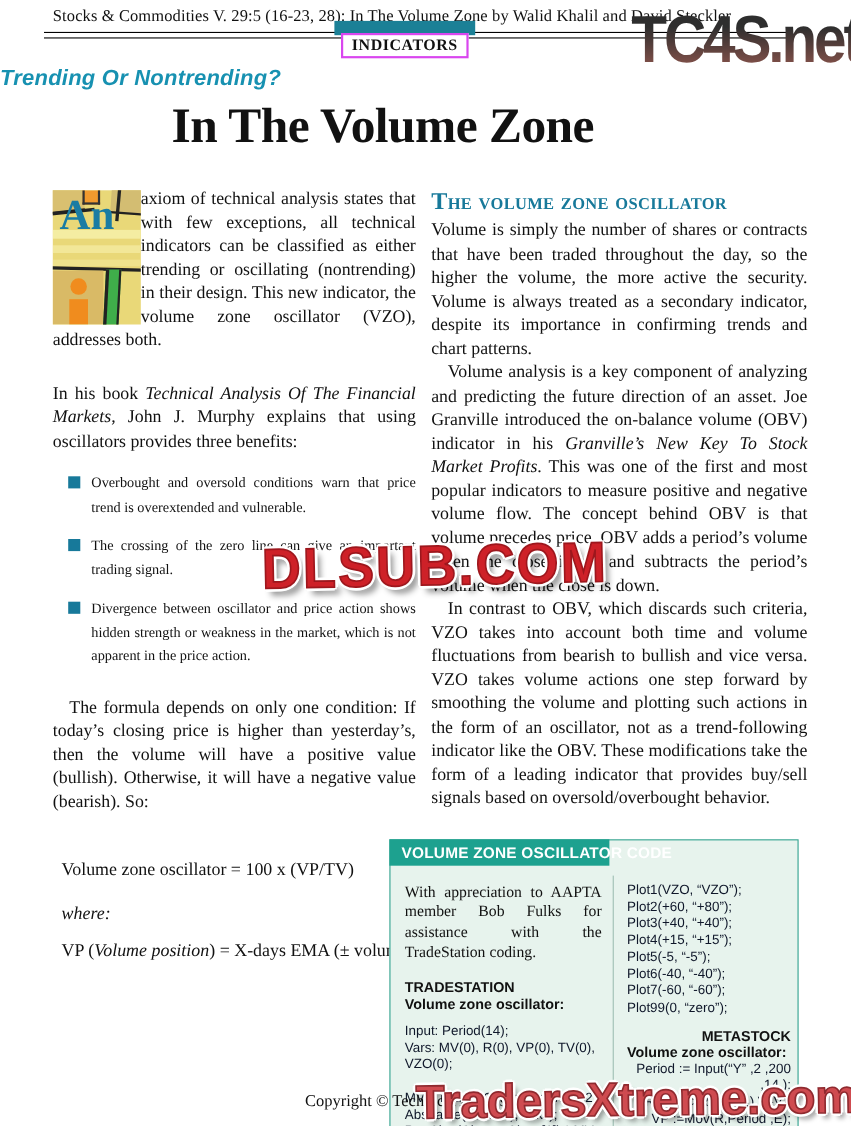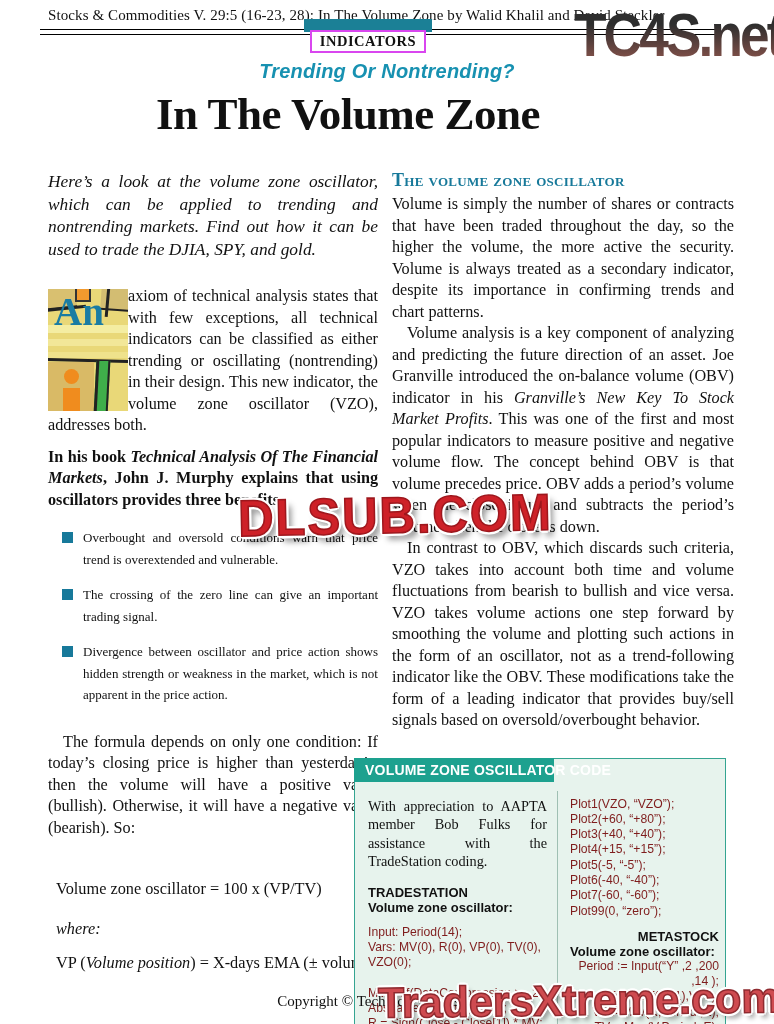--- a/index.html
+++ b/index.html
@@ -16,21 +16,21 @@
   }
   .rule1, .rule2 { position:absolute; left:40px; width:676px; height:0; border-top:1.6px solid #000; }
   .rule1 { top:29px; } .rule2 { top:34px; }
   .ind-bar { position:absolute; left:304px; top:19px; width:128px; height:13px; background:#1b8096; }
   .ind-box {
     position:absolute; left:310px; top:30px; width:116px; height:23px;
     background:#fff; border:2px solid #d946ef; text-align:center;
     font-weight:bold; font-size:14.5px; letter-spacing:0.5px; line-height:19px;
   }
   .kicker {
-    position:absolute; left:0; top:60px; width:774px; text-align:center;
+    position:absolute; left:0; top:60px; width:774px; 
     font-family:"Liberation Sans", sans-serif; font-style:italic; font-weight:bold;
     font-size:20px; color:#1791b1; letter-spacing:0.2px;
   }
   .big-title {
     position:absolute; left:0; top:88px; width:696px; text-align:center;
     font-weight:bold; font-size:45px; letter-spacing:-0.5px;
   }
   
   .columns {
     position:absolute; left:48px; top:170px; width:686px;
@@ -56,56 +56,56 @@
   .art .lineB { position:absolute; left:58px; top:-2px; width:2.5px; height:30px; background:#222; transform:rotate(5deg); }
   .art .lineC { position:absolute; left:-4px; top:70px; width:110%; height:3px; background:#222; transform:rotate(1.5deg); }
   .art .bl { position:absolute; left:0; top:73px; width:46px; height:49px; background:#d9ba66; }
   .art .dotc { position:absolute; left:16px; top:80px; width:15px; height:15px; border-radius:50%; background:#f08c1e; }
   .art .dotr { position:absolute; left:15px; top:99px; width:17px; height:23px; background:#f08c1e; }
   .art .green { position:absolute; left:47px; top:72px; width:14px; height:52px; background:#3fae4a; border-left:3px solid #222; border-right:2px solid #222; transform:skewX(-3deg); }
   .art .an {
     position:absolute; left:6px; top:12px; font-weight:bold; font-size:39px;
     color:#1a7ca3; font-family:"Liberation Serif", serif;
   }
-  .murphy { margin-top:10px;font-weight:bold; }
+  .murphy { margin-top:27px; }
   
   .bullets { margin:16px 0 0 14px; }
   .bullet { display:flex; gap:10px; margin-bottom:14px; }
   .bullet .sq { flex:0 0 11px; width:11px; height:11px; margin-top:5px; background:#17799a; }
   .bullet .bt { font-size:13px; line-height:21.5px; text-align:justify; }
   .formula-par { margin-top:12px; }
   .fline { font-size:16.3px; margin-left:8px; }
   .f-eq { margin-top:40px; }
   .f-where { margin-top:20px; font-style:italic; }
   .f-vp { margin-top:14px; }
   
   .rc-head {
     font-variant:small-caps; font-weight:bold; color:#17799a;
-    font-size:18px; letter-spacing:0.3px; margin-bottom:3px;
+    font-size:22px; letter-spacing:0.3px; margin-bottom:3px;
   }
   .rc-p { margin-bottom:0; }
   
   .code-box {
     position:relative; margin-left:-38px; margin-top:26px; width:372px; height:292px;
     background:#e7f3ed; border:1.5px solid #35a491;
   }
   .code-banner {
     position:absolute; left:-1px; top:-1px; width:200px; height:24px;
     background:#1da18f; color:#fff; font-family:"Liberation Sans", sans-serif;
     font-weight:bold; font-size:14px; line-height:24px; padding-left:11px; letter-spacing:0.2px;
     white-space:nowrap;
   }
   .code-cols { position:absolute; left:0; top:32px; width:100%; bottom:8px; display:flex; }
   .code-left  { width:202px; padding:6px 10px 0 13px; }
   .code-right { width:168px; padding:6px 6px 0 12px; border-left:1px solid #9fbfb3; }
   .credit { font-family:"Liberation Serif", serif; font-size:14.3px; line-height:18.5px; text-align:justify; margin-bottom:14px; }
   .code-h {
     font-family:"Liberation Sans", sans-serif; font-weight:bold; font-size:13px; line-height:15px; color:#111;
   }
-  .code-lines { font-family:"Liberation Sans", sans-serif; font-size:12.2px; line-height:15.3px; color:#7f1d1d; margin-top:10px; }
+  .code-lines { font-family:"Liberation Sans", sans-serif; font-size:12.2px; line-height:15.3px; color:#0f172a; margin-top:10px; }
   .code-lines div { min-height:15.3px; }
   .code-right .code-lines { margin-top:0; }
   .mt10 { margin-top:10px;text-align:right; }
   
   .footer {
     position:absolute; left:0; top:993px; width:774px; text-align:center; font-size:15px;
   }
   
   .wm { position:absolute; font-family:"Liberation Sans", sans-serif; font-weight:900; pointer-events:none; }
   .wm-tc4s {
@@ -140,21 +140,20 @@
   <div class="rule1"></div>
   <div class="rule2"></div>
   <div class="ind-bar"></div>
   <div class="ind-box">INDICATORS</div>
   <div class="kicker">Trending Or Nontrending?</div>
   <div class="big-title">In The Volume Zone</div>
 
   <div class="columns">
 
     <div class="col-left">
-      <div class="intro">Here’s a look at the volume zone oscillator, which can be applied to trending and nontrending markets. Find out how it can be used to trade the DJIA, SPY, and gold.</div>
 
       <div class="body-text">
         <span class="art">
           <span class="tl"></span>
           <span class="tr"></span>
           <span class="torange"></span>
           <span class="s1"></span>
           <span class="s2"></span>
           <span class="s3"></span>
           <span class="lineA"></span>

